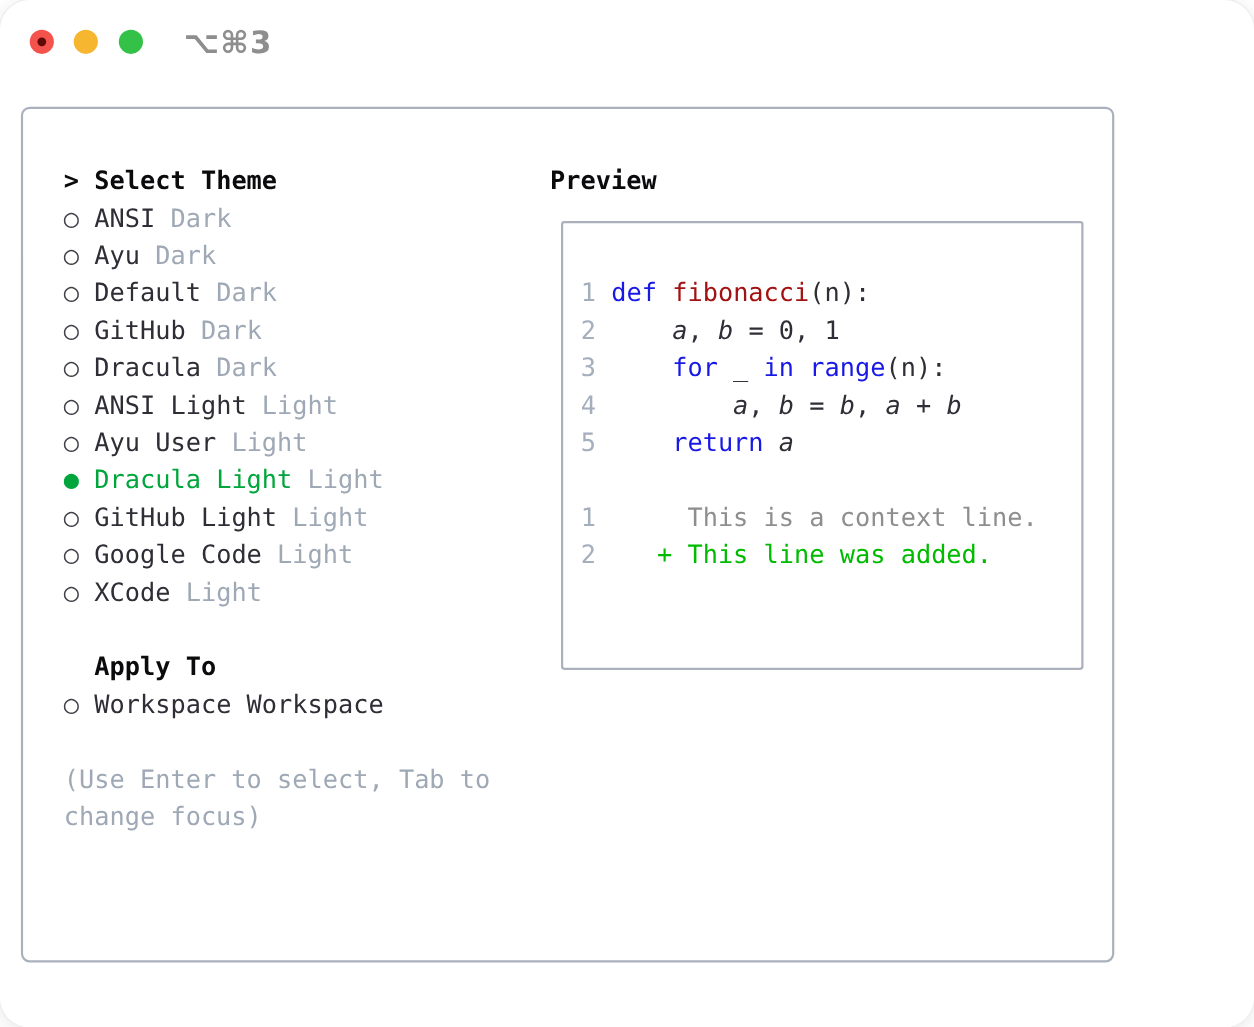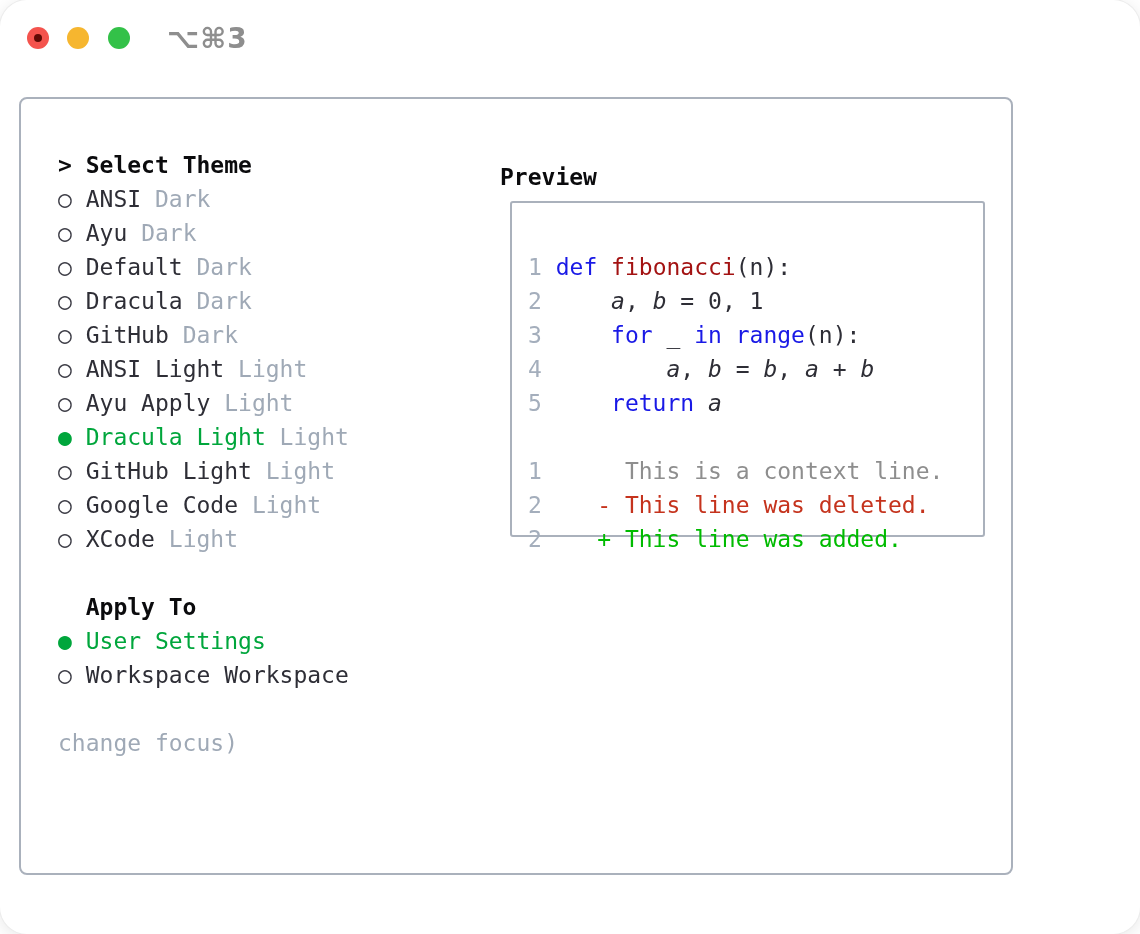--- a/index.html
+++ b/index.html
@@ -35,23 +35,23 @@
   .list-col { position:absolute; left:17px; top:49px;margin-left:20px; }
   .hdr { font-weight:bold; color:var(--heading); }
   .bullet { color:var(--bullet); }
   .sel .bullet { color:var(--green); }
   .sel .name { color:var(--green); }
   .variant { color:var(--muted); }
   .muted { color:var(--muted); }
   .indent2 { padding-left:2ch; }
 
   
-  .preview-title { position:absolute; left:479px; top:61px;text-align:center; }
+  .preview-title { position:absolute; left:479px; top:49px;text-align:center; }
   .preview-box {
-    position:absolute; left:489px; top:102px; width:475px; height:336px;
+    position:absolute; left:489px; top:102px; width:475px; height:408px;
     border:2px solid var(--border); border-radius:3px; background:#fff;
   }
   .code-col { position:absolute; left:16px; top:47px; }
   .ln { color:var(--ln); display:inline-block; width:2ch; }
   .pl { color:var(--text); }
   .kw { color:var(--kw); }
   .fn { color:var(--fn); }
   .var { color:var(--text); font-style:italic; }
   .ctx { color:var(--ctx); }
   .del { color:var(--del); }
@@ -73,52 +73,51 @@
 
   <div class="panel">
 
     <div class="list-col">
       <div class="row hdr"><span>&gt;</span><span> </span><span>Select Theme</span></div>
 
       <div id="theme-list">
           <div class="row"><span class="bullet">○</span> <span class="name">ANSI</span> <span class="variant">Dark</span></div>
           <div class="row"><span class="bullet">○</span> <span class="name">Ayu</span> <span class="variant">Dark</span></div>
           <div class="row"><span class="bullet">○</span> <span class="name">Default</span> <span class="variant">Dark</span></div>
+          <div class="row"><span class="bullet">○</span> <span class="name">GitHub</span> <span class="variant">Dark</span></div>
           <div class="row"><span class="bullet">○</span> <span class="name">Dracula</span> <span class="variant">Dark</span></div>
-          <div class="row"><span class="bullet">○</span> <span class="name">GitHub</span> <span class="variant">Dark</span></div>
           <div class="row"><span class="bullet">○</span> <span class="name">ANSI Light</span> <span class="variant">Light</span></div>
-          <div class="row"><span class="bullet">○</span> <span class="name">Ayu Apply</span> <span class="variant">Light</span></div>
+          <div class="row"><span class="bullet">○</span> <span class="name">Ayu User</span> <span class="variant">Light</span></div>
           <div class="row sel"><span class="bullet">●</span> <span class="name">Dracula Light</span> <span class="variant">Light</span></div>
           <div class="row"><span class="bullet">○</span> <span class="name">GitHub Light</span> <span class="variant">Light</span></div>
           <div class="row"><span class="bullet">○</span> <span class="name">Google Code</span> <span class="variant">Light</span></div>
           <div class="row"><span class="bullet">○</span> <span class="name">XCode</span> <span class="variant">Light</span></div>
         </div>
 
       <div class="row"> </div>
       <div class="row hdr indent2">Apply To</div>
 
       <div id="apply-list">
-          <div class="row sel"><span class="bullet">●</span> <span class="name">User Settings</span></div>
           <div class="row"><span class="bullet">○</span> <span class="name">Workspace Workspace</span></div>
         </div>
 
       <div class="row"> </div>
+      <div class="row muted">(Use Enter to select, Tab to</div>
       <div class="row muted">change focus)</div>
     </div>
 
     <div class="row hdr preview-title">Preview</div>
 
     <div class="preview-box">
       <div class="code-col" id="code-col">
           <div class="row"><span class="ln">1</span><span class="kw">def</span><span class="pl"> </span><span class="fn">fibonacci</span><span class="pl">(n):</span></div>
           <div class="row"><span class="ln">2</span><span class="pl">    </span><span class="var">a</span><span class="pl">, </span><span class="var">b</span><span class="pl"> = 0, 1</span></div>
           <div class="row"><span class="ln">3</span><span class="pl">    </span><span class="kw">for</span><span class="pl"> _ </span><span class="kw">in</span><span class="pl"> </span><span class="kw">range</span><span class="pl">(n):</span></div>
           <div class="row"><span class="ln">4</span><span class="pl">        </span><span class="var">a</span><span class="pl">, </span><span class="var">b</span><span class="pl"> = </span><span class="var">b</span><span class="pl">, </span><span class="var">a</span><span class="pl"> + </span><span class="var">b</span></div>
           <div class="row"><span class="ln">5</span><span class="pl">    </span><span class="kw">return</span><span class="pl"> </span><span class="var">a</span></div>
           <div class="row"><span class="ln"></span></div>
           <div class="row"><span class="ln">1</span><span class="ctx">     This is a context line.</span></div>
-          <div class="row"><span class="ln">2</span><span class="del">   - This line was deleted.</span></div>
           <div class="row"><span class="ln">2</span><span class="add">   + This line was added.</span></div>
         </div>
     </div>
 
   </div>
 </div>
 
 </body></html>

